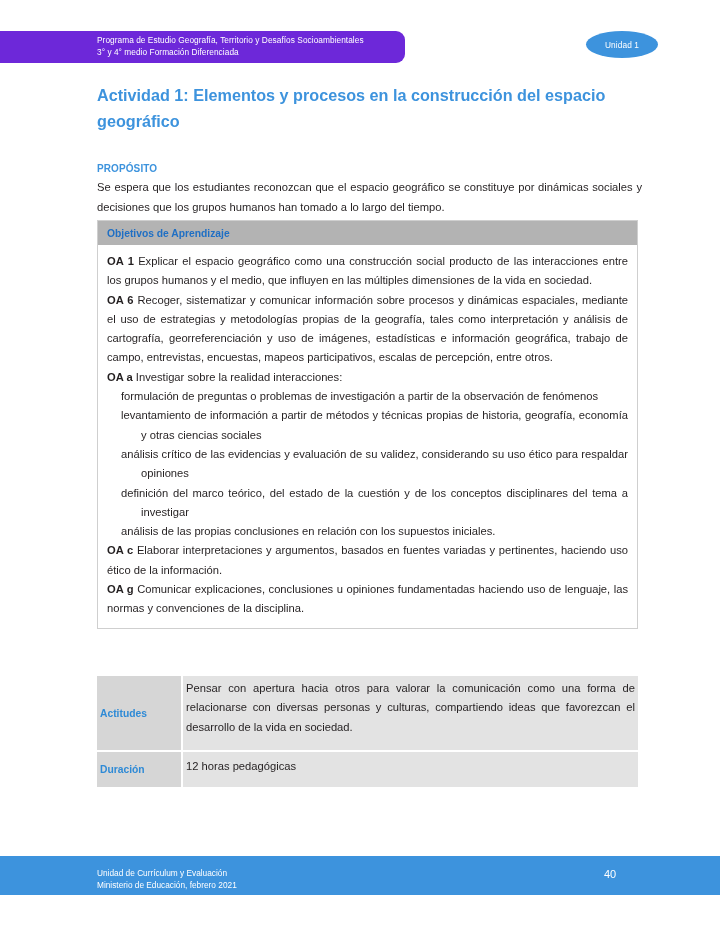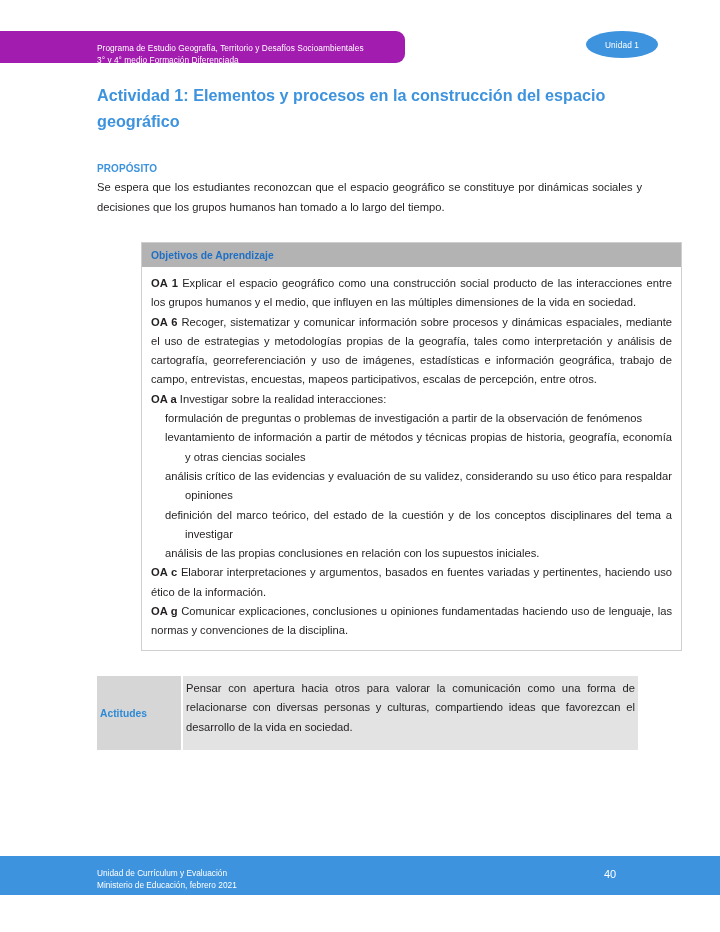--- a/index.html
+++ b/index.html
@@ -16,25 +16,25 @@
     overflow: hidden;
   }
 
   
   .header-bar {
     position: absolute;
     left: 0;
     top: 31px;
     width: 405px;
     height: 32px;
-    background: #a21caf;
+    background: #6d28d9;
     border-top-right-radius: 9px;
     border-bottom-right-radius: 9px;
     box-sizing: border-box;
-    padding: 12px 0 0 97px;
+    padding: 4px 0 0 97px;
   }
   .header-bar .line {
     color: #ffffff;
     font-size: 8.3px;
     line-height: 11.5px;
     letter-spacing: 0.05px;
     white-space: nowrap;
   }
 
   .unit-badge {
@@ -86,25 +86,24 @@
     font-size: 11.2px;
     line-height: 19.5px;
     text-align: justify;
     text-justify: inter-word;
   }
 
   
   .oa-table {
     position: absolute;
     left: 97px;
-    top: 242px;
+    top: 220px;
     width: 541px;
     border: 1px solid #cfcfcf;
     box-sizing: border-box;
-    margin-left: 44px;
   }
   .oa-head {
     background: #b3b3b3;
     height: 24px;
     display: flex;
     align-items: center;
     padding-left: 9px;
     box-sizing: border-box;
   }
   .oa-head span {
@@ -254,20 +253,26 @@
 </div>
 
 <table class="info-table">
   <tbody>
       <tr class="row-actitudes">
     <td class="info-label">
       <div class="lbl-inner">Actitudes</div>
     </td>
     <td class="info-value">Pensar con apertura hacia otros para valorar la comunicación como una forma de relacionarse con diversas personas y culturas, compartiendo ideas que favorezcan el desarrollo de la vida en sociedad.</td>
   </tr>
+  <tr class="row-duracion">
+    <td class="info-label">
+      <div class="lbl-inner">Duración</div>
+    </td>
+    <td class="info-value">12 horas pedagógicas</td>
+  </tr>
 </tbody>
   </table>
 
 <div class="footer-bar"></div>
 <div class="footer-left">
   <div class="line">Unidad de Currículum y Evaluación</div>
   <div class="line">Ministerio de Educación, febrero 2021</div>
 </div>
 <div class="footer-page">40</div>
 

